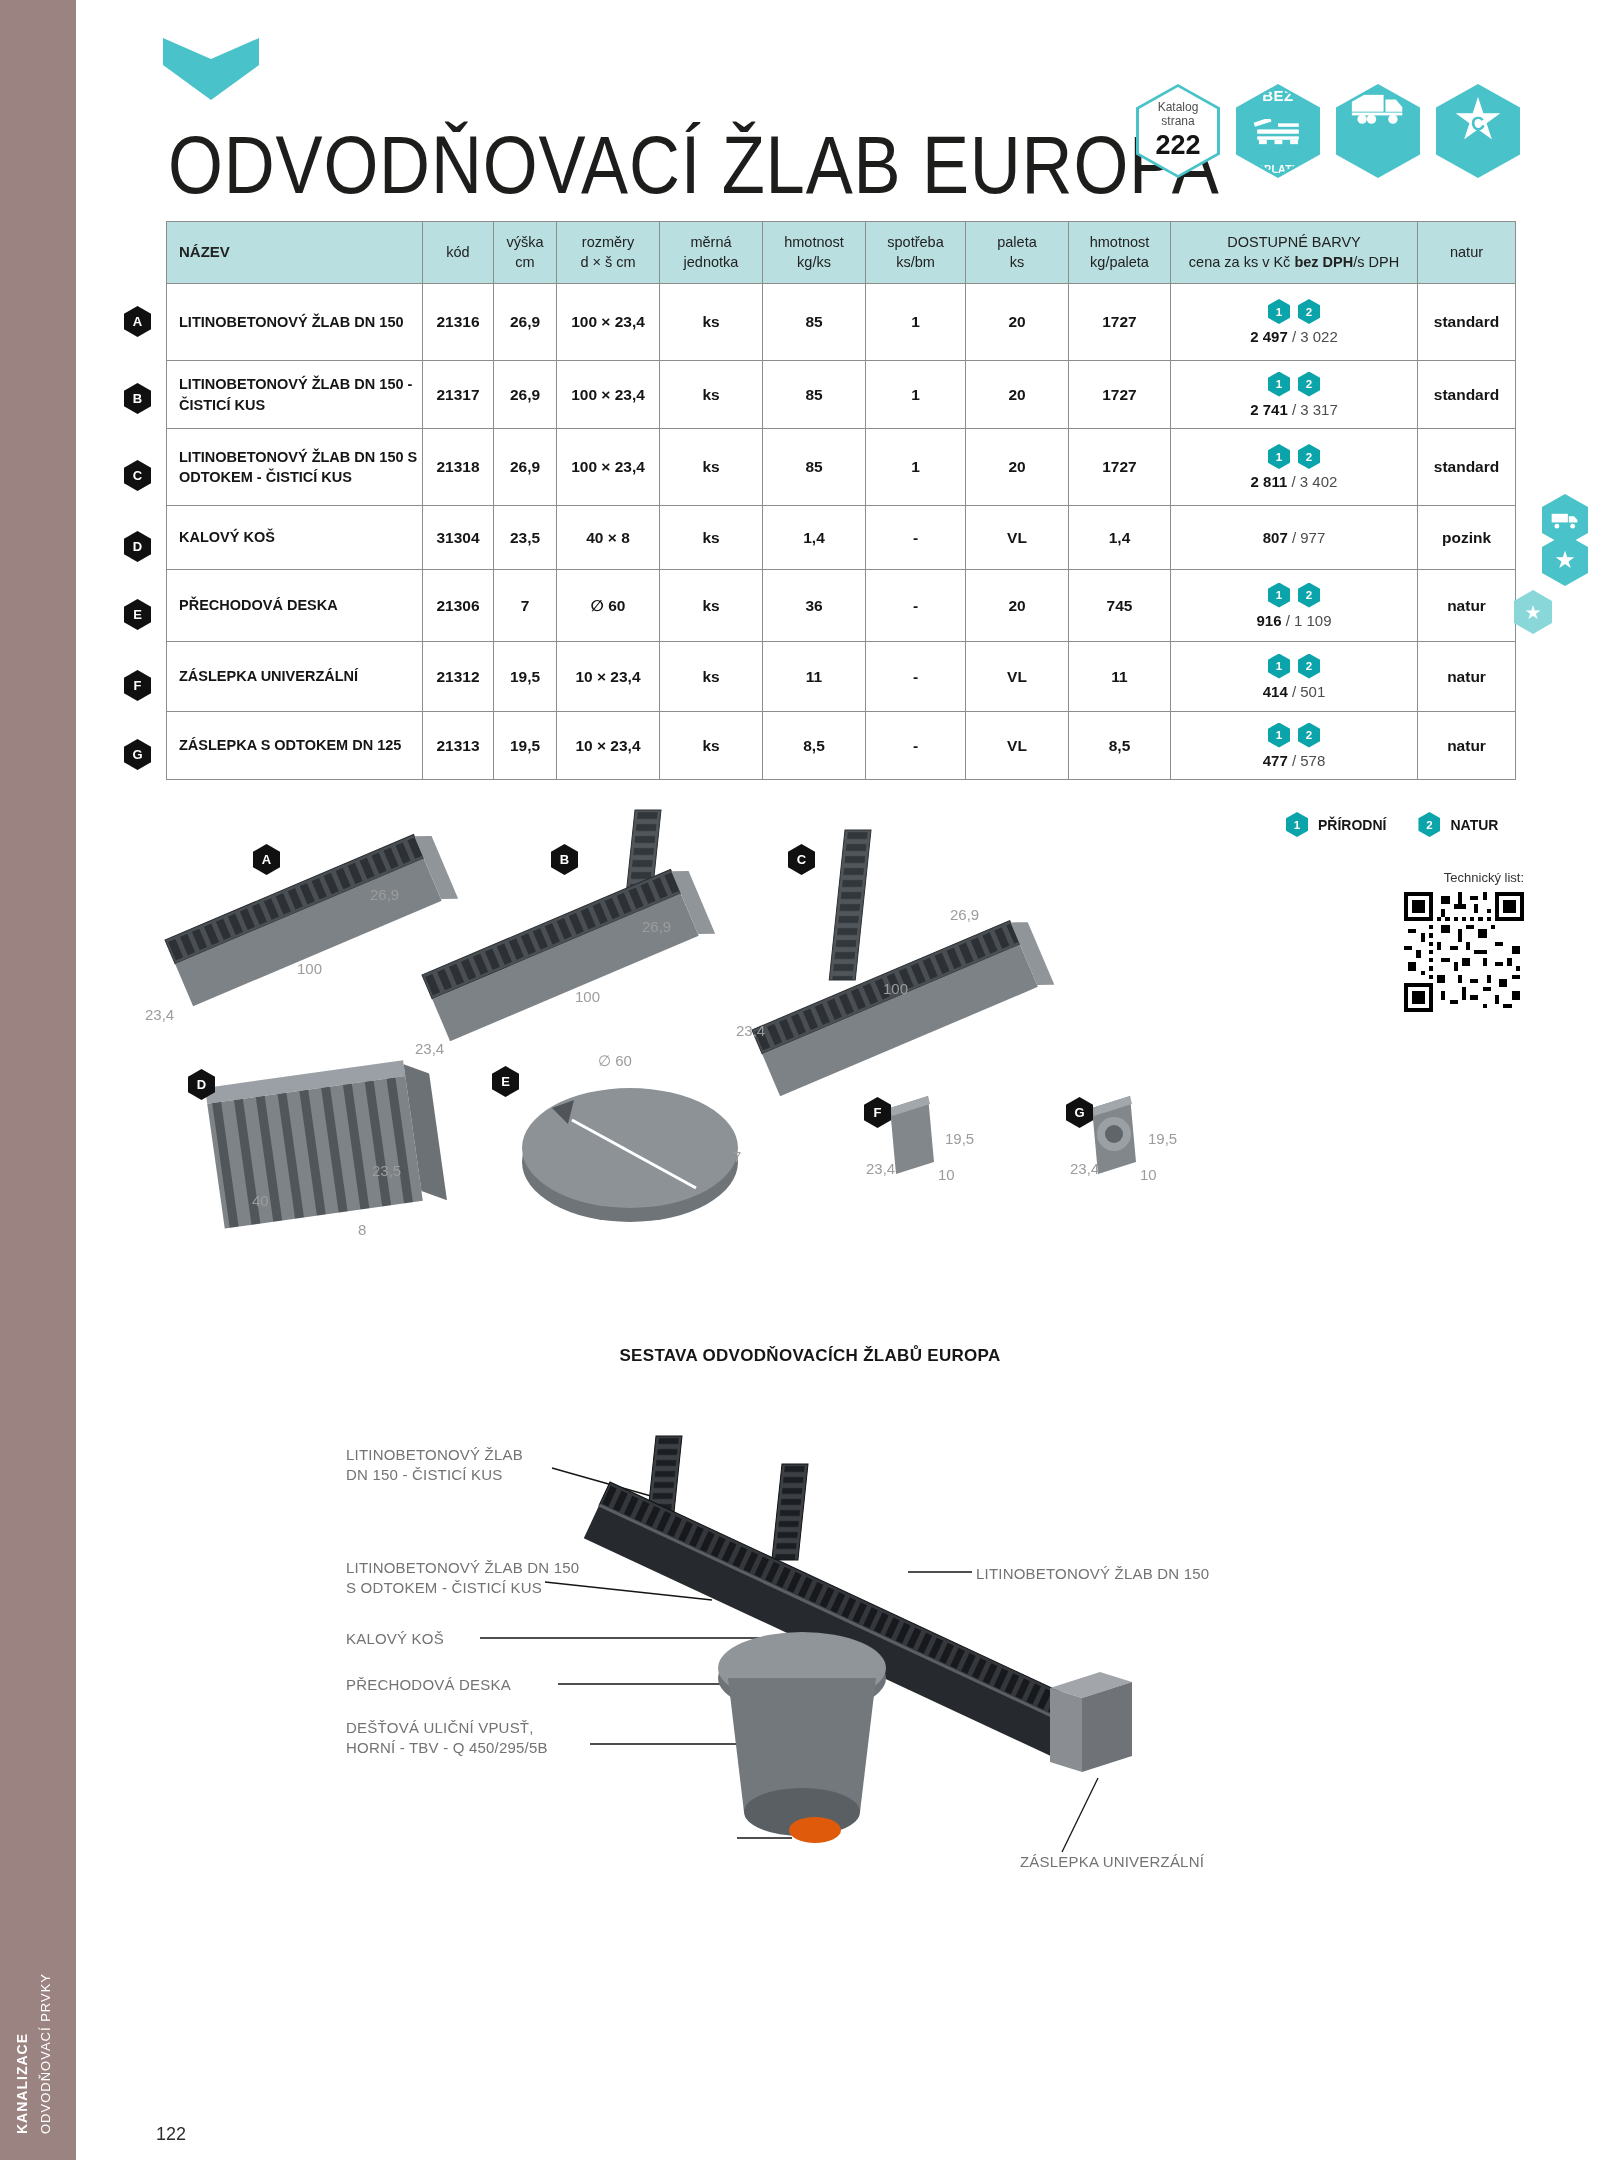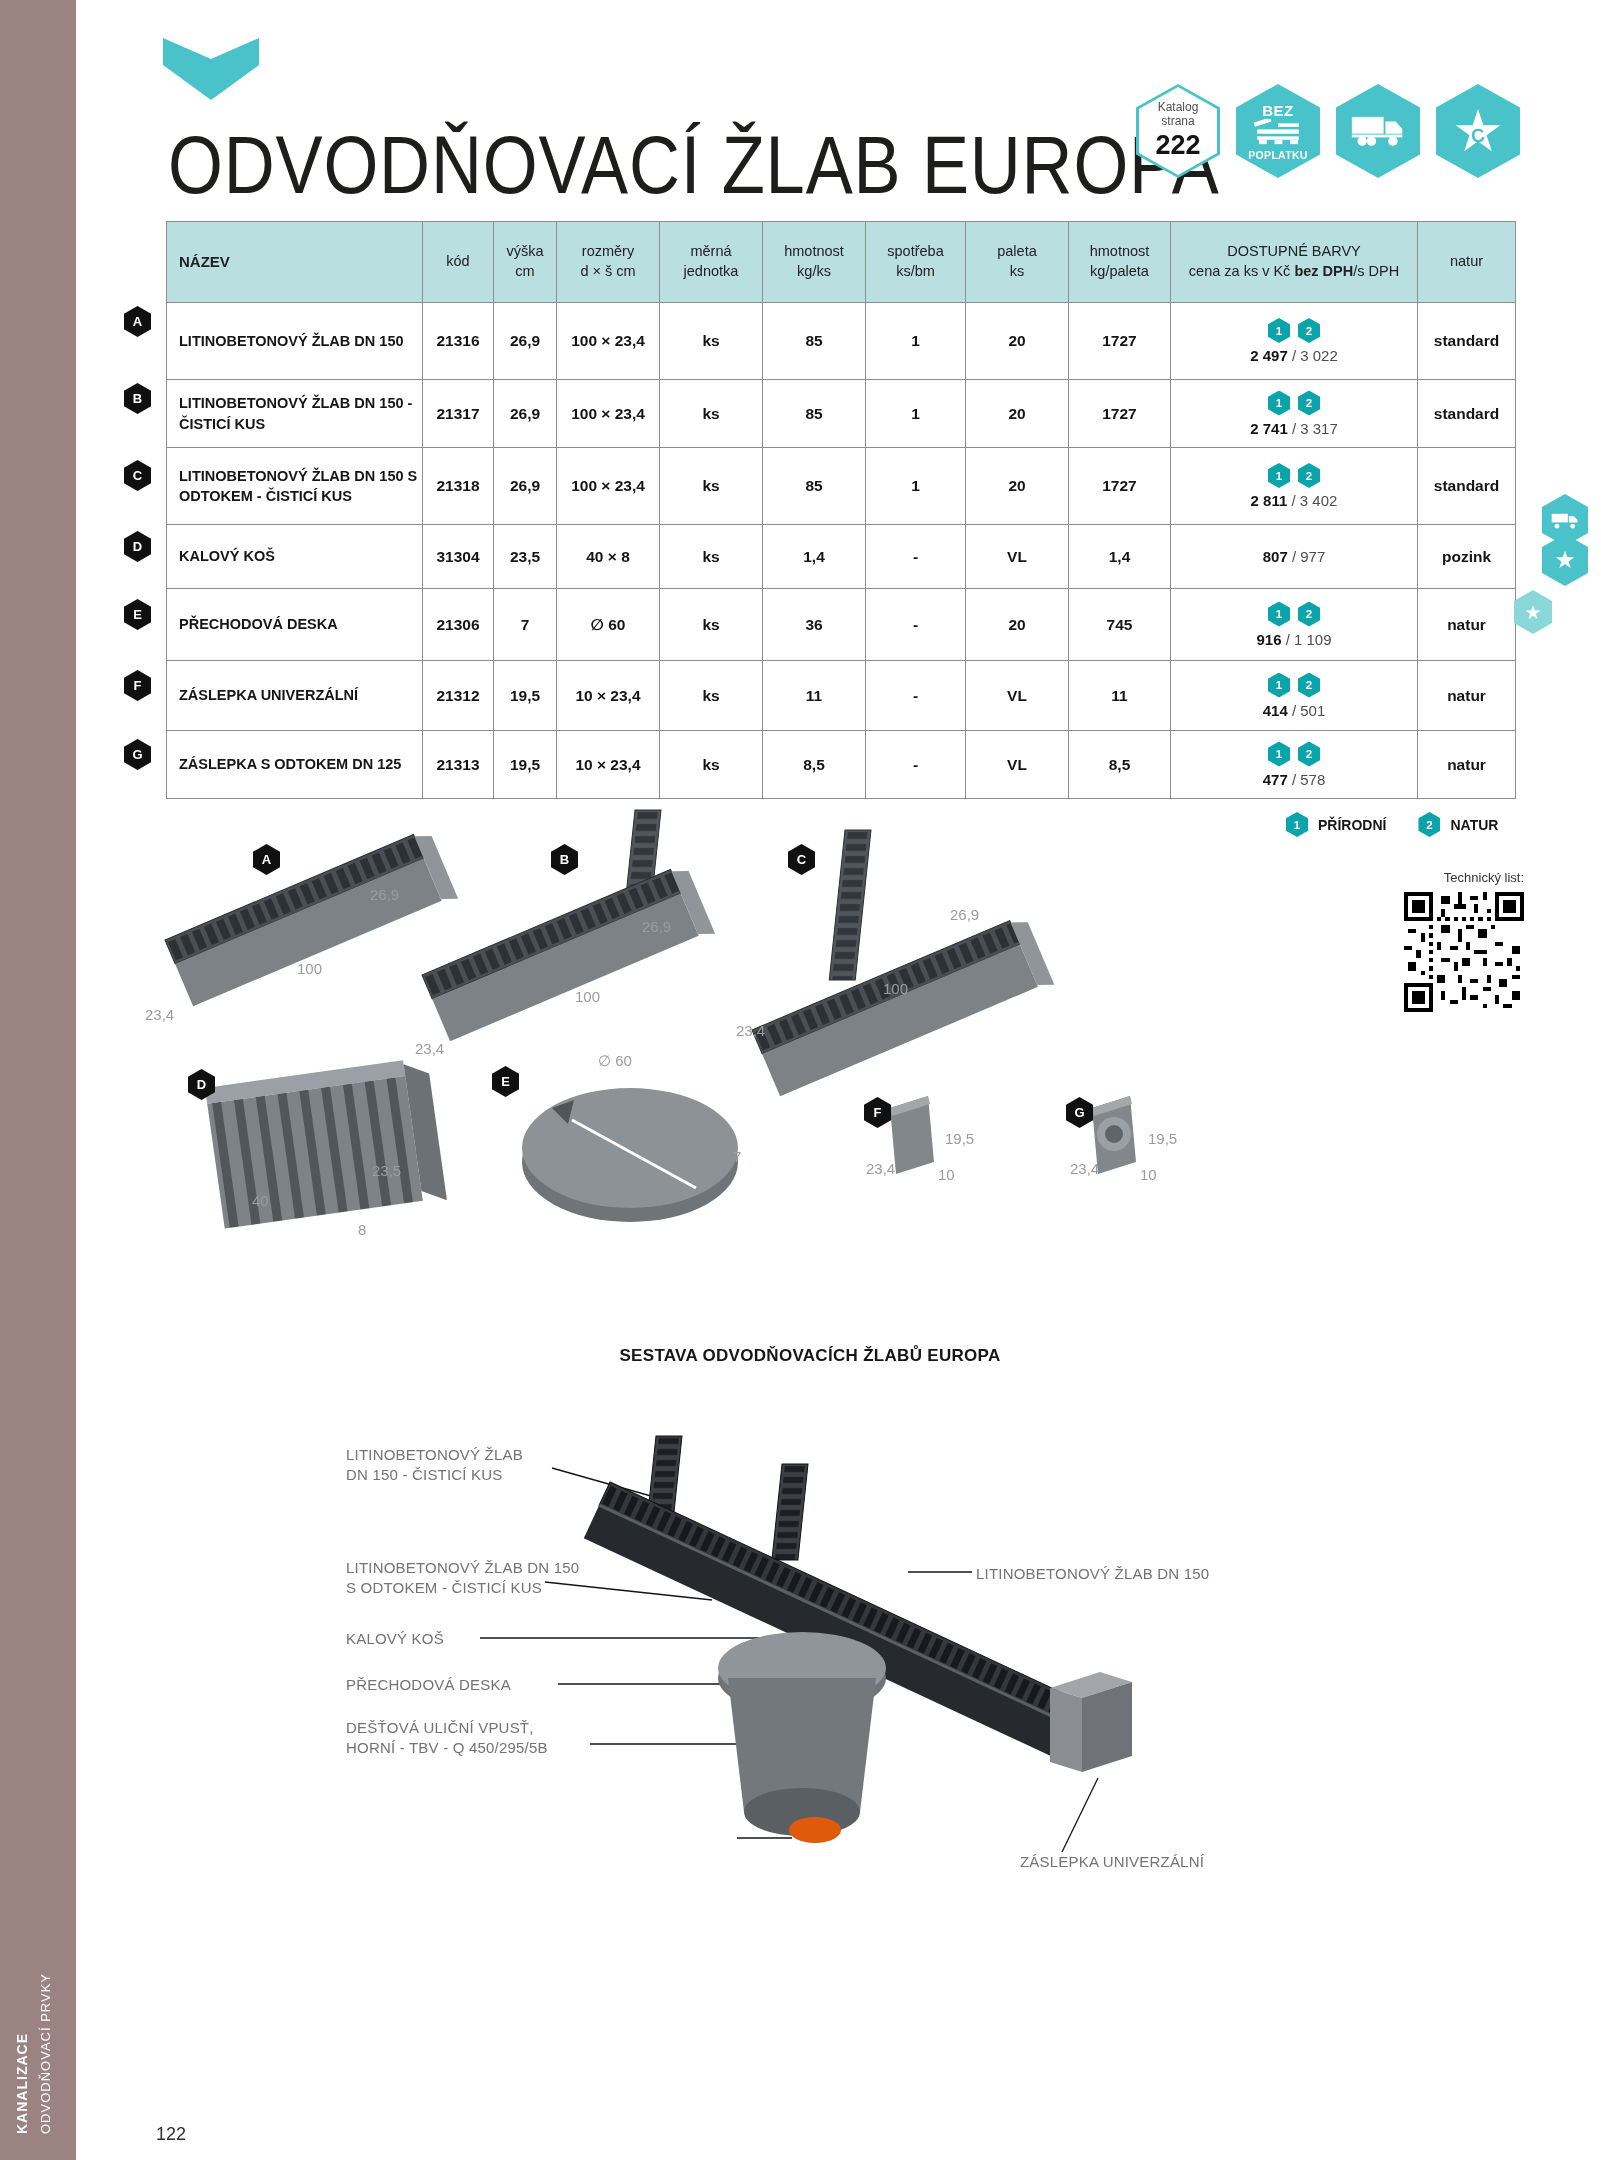--- a/index.html
+++ b/index.html
@@ -20,21 +20,21 @@
   
   .chevron{position:absolute;left:163px;top:38px;}
   h1.title{position:absolute;left:168px;top:118px;font-size:82px;font-weight:300;
     color:#1d1d1b;letter-spacing:1px;transform:scaleX(.86);transform-origin:left top;white-space:nowrap;}
   .badges{position:absolute;left:1136px;top:84px;display:flex;gap:16px;}
   .hexshape{clip-path:polygon(50% 0,100% 25%,100% 75%,50% 100%,0 75%,0 25%);}
   .badge{position:relative;width:84px;height:94px;}
   .badge .bg{position:absolute;inset:0;background:var(--accent);}
   .badge .inner{position:absolute;inset:3px;background:#fff;display:flex;flex-direction:column;
     align-items:center;justify-content:center;}
-  .badge.solid .inner{background:var(--accent);color:#fff;}
+  .badge.solid .inner{background:var(--accent);color:#fff;justify-content:space-between;}
   .badge .kline{font-size:12px;color:#4f4f4f;line-height:1.15;}
   .badge .kpage{font-size:27px;font-weight:bold;color:#141414;margin-top:2px;}
   .badge .bez{font-size:15px;font-weight:bold;letter-spacing:.5px;}
   .badge .poplatku{font-size:10.5px;font-weight:bold;letter-spacing:.3px;}
   .starwrap{position:relative;width:64px;height:64px;display:flex;align-items:center;justify-content:center;}
   .starglyph{font-family:"DejaVu Sans",sans-serif;font-size:58px;color:#fff;line-height:1;}
   .starletter{position:absolute;top:26px;left:50%;transform:translateX(-50%) rotate(-8deg);
     color:var(--accent);font-weight:bold;font-size:19px;}
 
   
@@ -166,21 +166,21 @@
         <col style="width:103px">
       <col style="width:103px">
         <col style="width:103px">
         <col style="width:100px">
         <col style="width:103px">
       <col style="width:102px">
         <col style="width:247px">
         <col style="width:98px">
     </colgroup>
     <tbody>
-        <tr style="height:81px">
+        <tr style="height:62px">
       <th class="hl">NÁZEV</th>
       <th>kód</th>
       <th><span>výška</span><br><span>cm</span></th>
       <th><span>rozměry</span><br><span>d × š cm</span></th>
       <th><span>měrná</span><br><span>jednotka</span></th>
       <th><span>hmotnost</span><br><span>kg/ks</span></th>
       <th><span>spotřeba</span><br><span>ks/bm</span></th>
       <th><span>paleta</span><br><span>ks</span></th>
       <th><span>hmotnost</span><br><span>kg/paleta</span></th>
       <th><span>DOSTUPNÉ BARVY</span><br><span>cena za ks v Kč </span><b>bez DPH</b><span>/s DPH</span></th>

